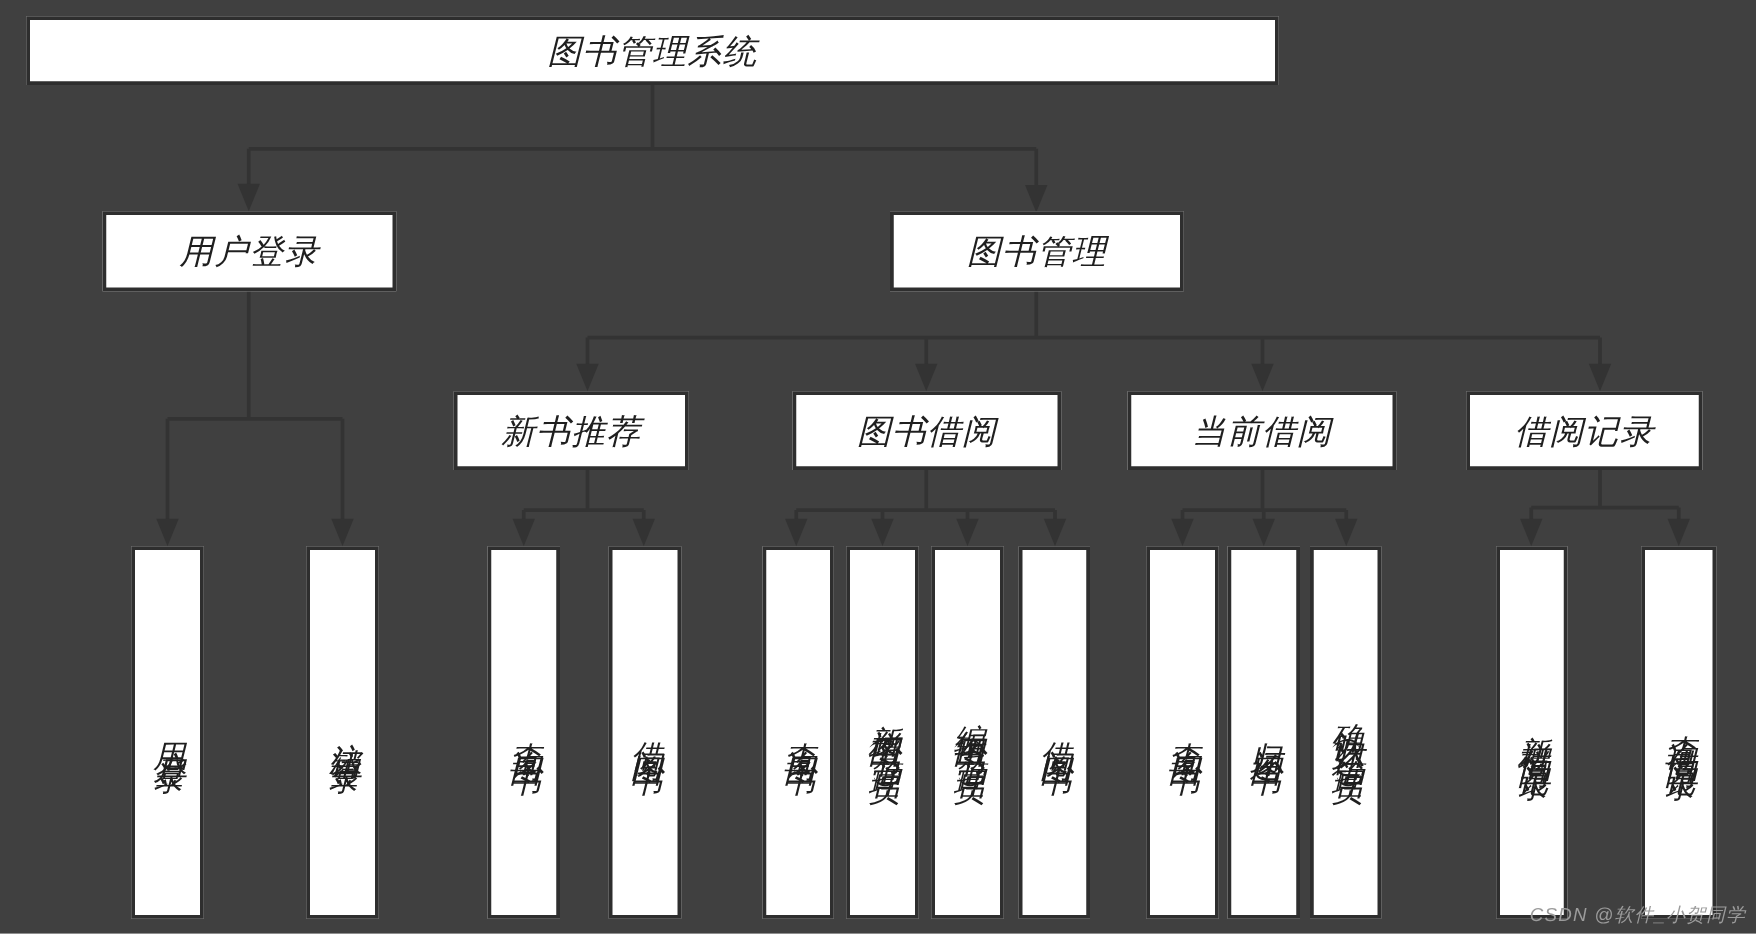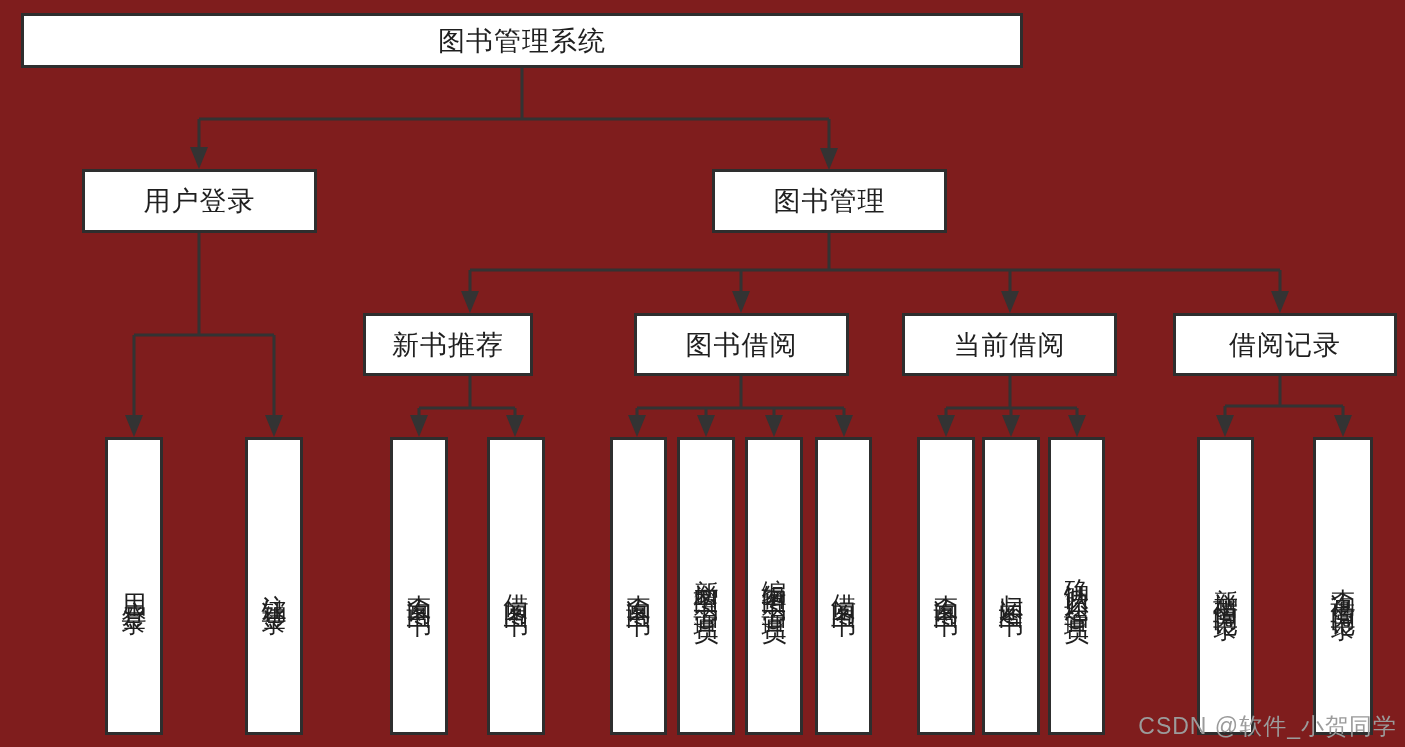--- a/index.html
+++ b/index.html
@@ -1,21 +1,22 @@
 <!DOCTYPE html>
 <html><head>
 <meta charset="utf-8">
 <style>
   html,body{margin:0;padding:0;background:#ffffff;}
   body{font-family:"Liberation Sans","DejaVu Sans",sans-serif;}
   .stage{
     position:relative;
     width:1405px;height:747px;
-    background:#7f1d1d;
+    background:#404040;
     overflow:hidden;
+    font-style:italic;
   }
   .connectors{position:absolute;left:0;top:0;z-index:1;}
   .node{
     position:absolute;
     box-sizing:border-box;
     background:#ffffff;
     border:3px solid #2e2e2e;
     color:#1f1f1f;
     display:flex;
     align-items:center;
@@ -32,21 +33,21 @@
     text-orientation:mixed;
     font-size:25px;
     letter-spacing:6px;
     line-height:1;
     white-space:nowrap;
   }
   .watermark{
     position:absolute;
     right:8px;
     bottom:5px;
-    font-size:23px;
+    font-size:15px;
     color:#9b9b9b;
     letter-spacing:1px;
     z-index:3;
     white-space:nowrap;
   }
 </style>
 </head>
 <body>
 
 <div class="stage">
@@ -87,24 +88,24 @@
       <polygon points="1216,415 1234,415 1225,437"></polygon>
       <polygon points="1334,415 1352,415 1343,437"></polygon>
     </g>
   </svg>
 
   <div class="node h" style="left:21px;top:13px;width:1002px;height:55px;">图书管理系统</div>
 
   <div class="node h" style="left:82px;top:169px;width:235px;height:64px;">用户登录</div>
   <div class="node h" style="left:712px;top:169px;width:235px;height:64px;text-align:right;">图书管理</div>
 
-  <div class="node h" style="left:363px;top:313px;width:170px;height:63px;">新书推荐</div>
+  <div class="node h" style="left:363px;top:313px;width:188px;height:63px;">新书推荐</div>
   <div class="node h" style="left:902px;top:313px;width:215px;height:63px;">当前借阅</div>
   <div class="node h" style="left:634px;top:313px;width:215px;height:63px;">图书借阅</div>
-  <div class="node h" style="left:1173px;top:313px;width:224px;height:63px;">借阅记录</div>
+  <div class="node h" style="left:1173px;top:313px;width:189px;height:63px;">借阅记录</div>
 
   <div class="node v" style="left:105px;top:437px;width:58px;height:298px;">用户登录</div>
   <div class="node v" style="left:245px;top:437px;width:58px;height:298px;">注销登录</div>
 
   <div class="node v" style="left:390px;top:437px;width:58px;height:298px;">查询图书</div>
   <div class="node v" style="left:487px;top:437px;width:58px;height:298px;">借阅图书</div>
 
   <div class="node v" style="left:610px;top:437px;width:57px;height:298px;">查询图书</div>
   <div class="node v" style="left:677px;top:437px;width:58px;height:298px;">新增图书（管理员）</div>
   <div class="node v" style="left:745px;top:437px;width:58px;height:298px;">编辑图书（管理员）</div>

